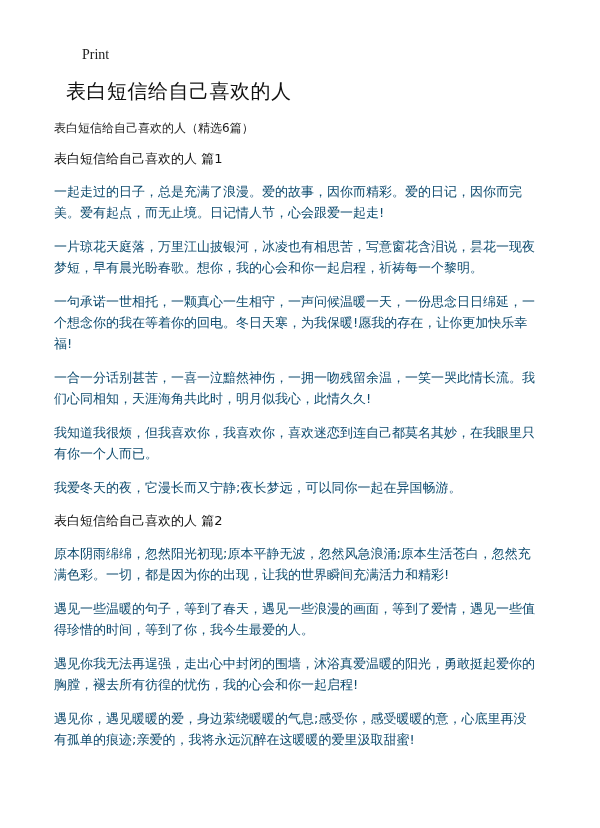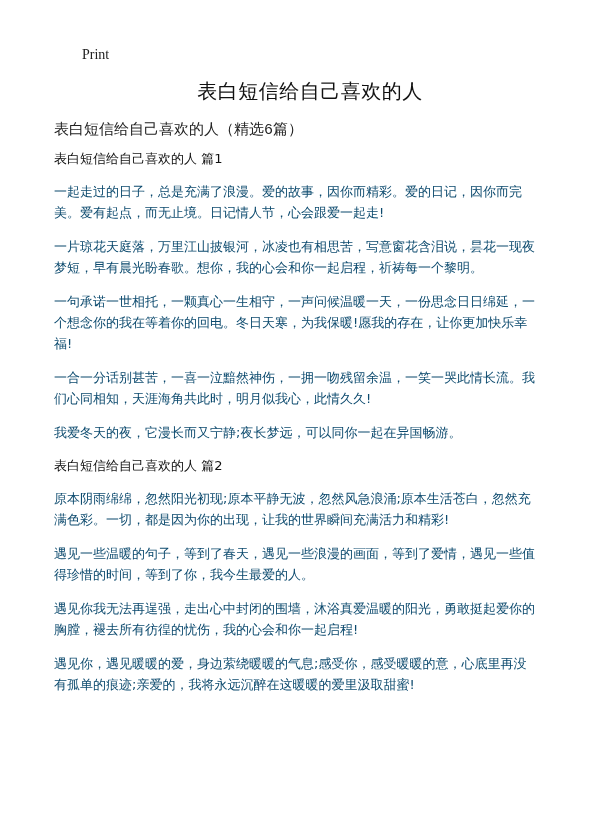--- a/index.html
+++ b/index.html
@@ -1,39 +1,40 @@
 <!DOCTYPE html>
 <html><head>
   <meta charset="utf-8">
   <style>
     html, body { margin: 0; padding: 0; background: #ffffff; }
     body { width: 600px; height: 828px; position: relative; overflow: hidden;
       font-family: "DejaVu Sans", "Liberation Sans", sans-serif; color: #1a1a1a; }
     .page { position: absolute; left: 54px; top: 0; width: 500px; }
     .print { position: absolute; top: 47px; left: 0; font-family: "Liberation Serif", "DejaVu Serif", serif; font-size: 14px; color: #222; margin-left: 28px; }
-    .title { position: absolute; top: 78px; left: 6px; width: 500px; text-align: center; font-size: 20px; color: #111; letter-spacing: 0.5px; }
-    .subtitle { position: absolute; top: 120px; left: 0; font-size: 15px; color: #222; font-family: Liberation Mono, monospace; }
+    .title { position: absolute; top: 78px; left: 12px; width: 500px; font-size: 20px; color: #111; letter-spacing: 0.5px; }
+    .subtitle { position: absolute; top: 120px; left: 0; font-size: 12px; color: #222; }
     .content { position: absolute; top: 149px; left: 0; width: 500px; }
     .h { font-size: 13px; font-weight: normal; color: #111; margin: 0 0 12px 0; line-height: 20px; }
     .p { font-size: 13px; line-height: 21px; margin: 0 0 13px 0; color: #0c4a6e; width: 485px; word-break: break-all; }
   </style>
 </head>
 <body>
 
 <div class="page">
   <div class="print">Print</div>
   <div class="title">表白短信给自己喜欢的人</div>
   <div class="subtitle">表白短信给自己喜欢的人（精选6篇）</div>
   <div class="content">
     <div>
       <div class="h">表白短信给自己喜欢的人 篇1</div>
       <p class="p">一起走过的日子，总是充满了浪漫。爱的故事，因你而精彩。爱的日记，因你而完美。爱有起点，而无止境。日记情人节，心会跟爱一起走!</p>
       <p class="p">一片琼花天庭落，万里江山披银河，冰凌也有相思苦，写意窗花含泪说，昙花一现夜梦短，早有晨光盼春歌。想你，我的心会和你一起启程，祈祷每一个黎明。</p>
       <p class="p">一句承诺一世相托，一颗真心一生相守，一声问候温暖一天，一份思念日日绵延，一个想念你的我在等着你的回电。冬日天寒，为我保暖!愿我的存在，让你更加快乐幸福!</p>
       <p class="p">一合一分话别甚苦，一喜一泣黯然神伤，一拥一吻残留余温，一笑一哭此情长流。我们心同相知，天涯海角共此时，明月似我心，此情久久!</p>
+      <p class="p">我知道我很烦，但我喜欢你，我喜欢你，喜欢迷恋到连自己都莫名其妙，在我眼里只有你一个人而已。</p>
       <p class="p">我爱冬天的夜，它漫长而又宁静;夜长梦远，可以同你一起在异国畅游。</p>
     </div>
     <div>
       <div class="h">表白短信给自己喜欢的人 篇2</div>
       <p class="p">原本阴雨绵绵，忽然阳光初现;原本平静无波，忽然风急浪涌;原本生活苍白，忽然充满色彩。一切，都是因为你的出现，让我的世界瞬间充满活力和精彩!</p>
       <p class="p">遇见一些温暖的句子，等到了春天，遇见一些浪漫的画面，等到了爱情，遇见一些值得珍惜的时间，等到了你，我今生最爱的人。</p>
       <p class="p">遇见你我无法再逞强，走出心中封闭的围墙，沐浴真爱温暖的阳光，勇敢挺起爱你的胸膛，褪去所有彷徨的忧伤，我的心会和你一起启程!</p>
       <p class="p">遇见你，遇见暖暖的爱，身边萦绕暖暖的气息;感受你，感受暖暖的意，心底里再没有孤单的痕迹;亲爱的，我将永远沉醉在这暖暖的爱里汲取甜蜜!</p>
     </div>
   </div>

